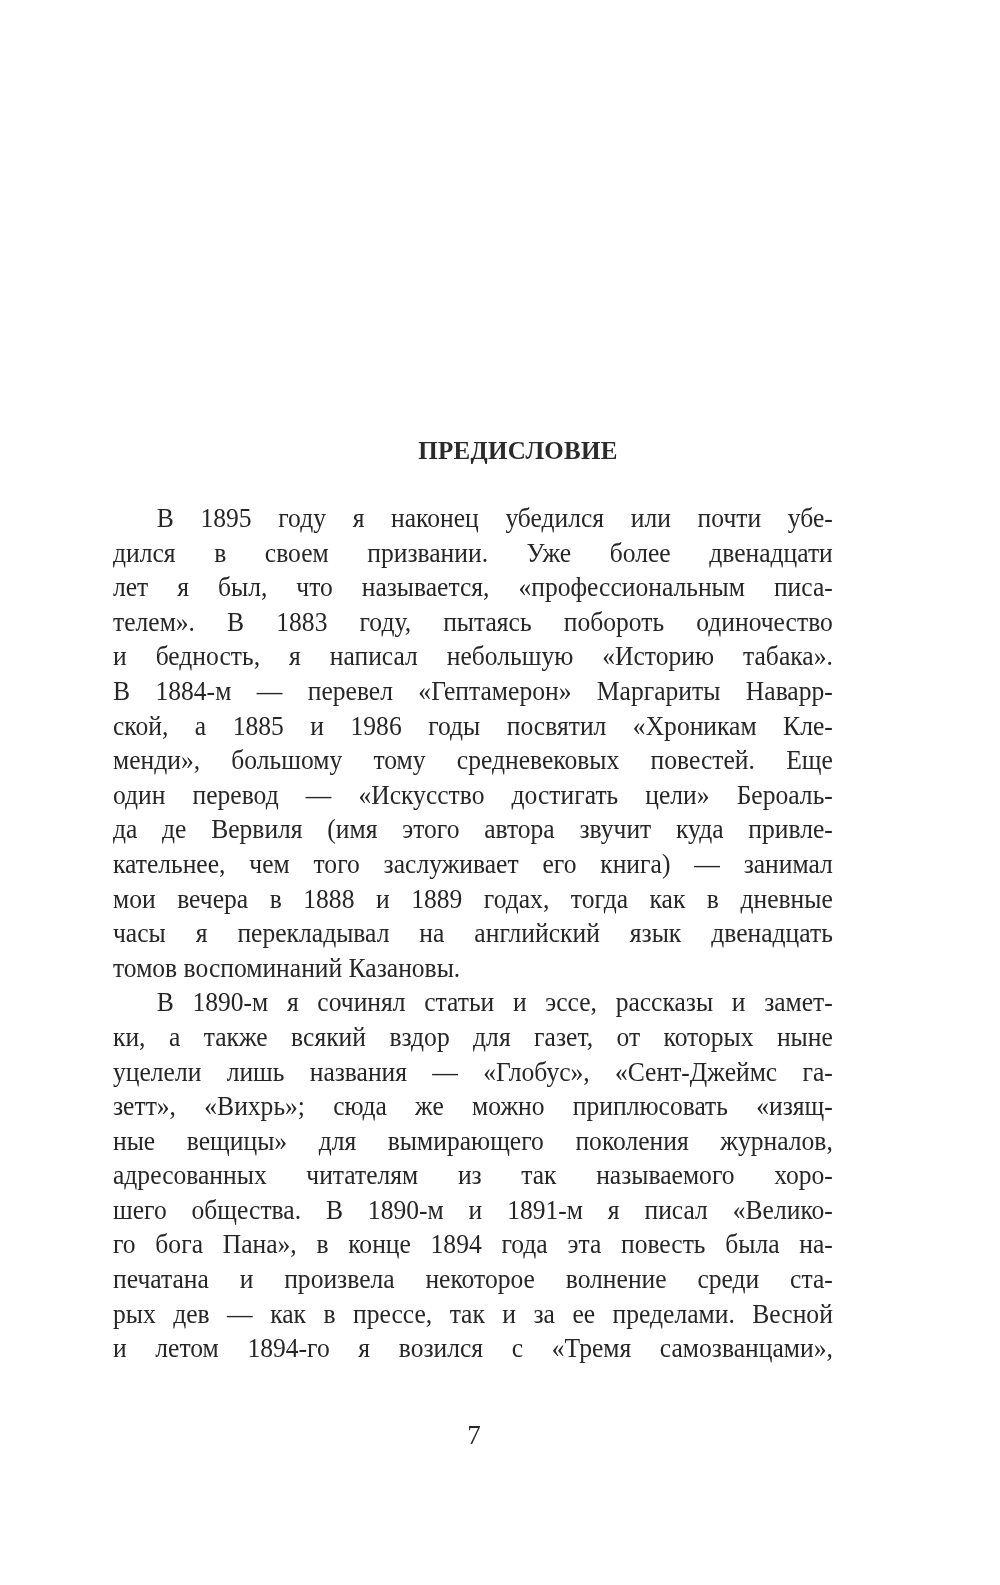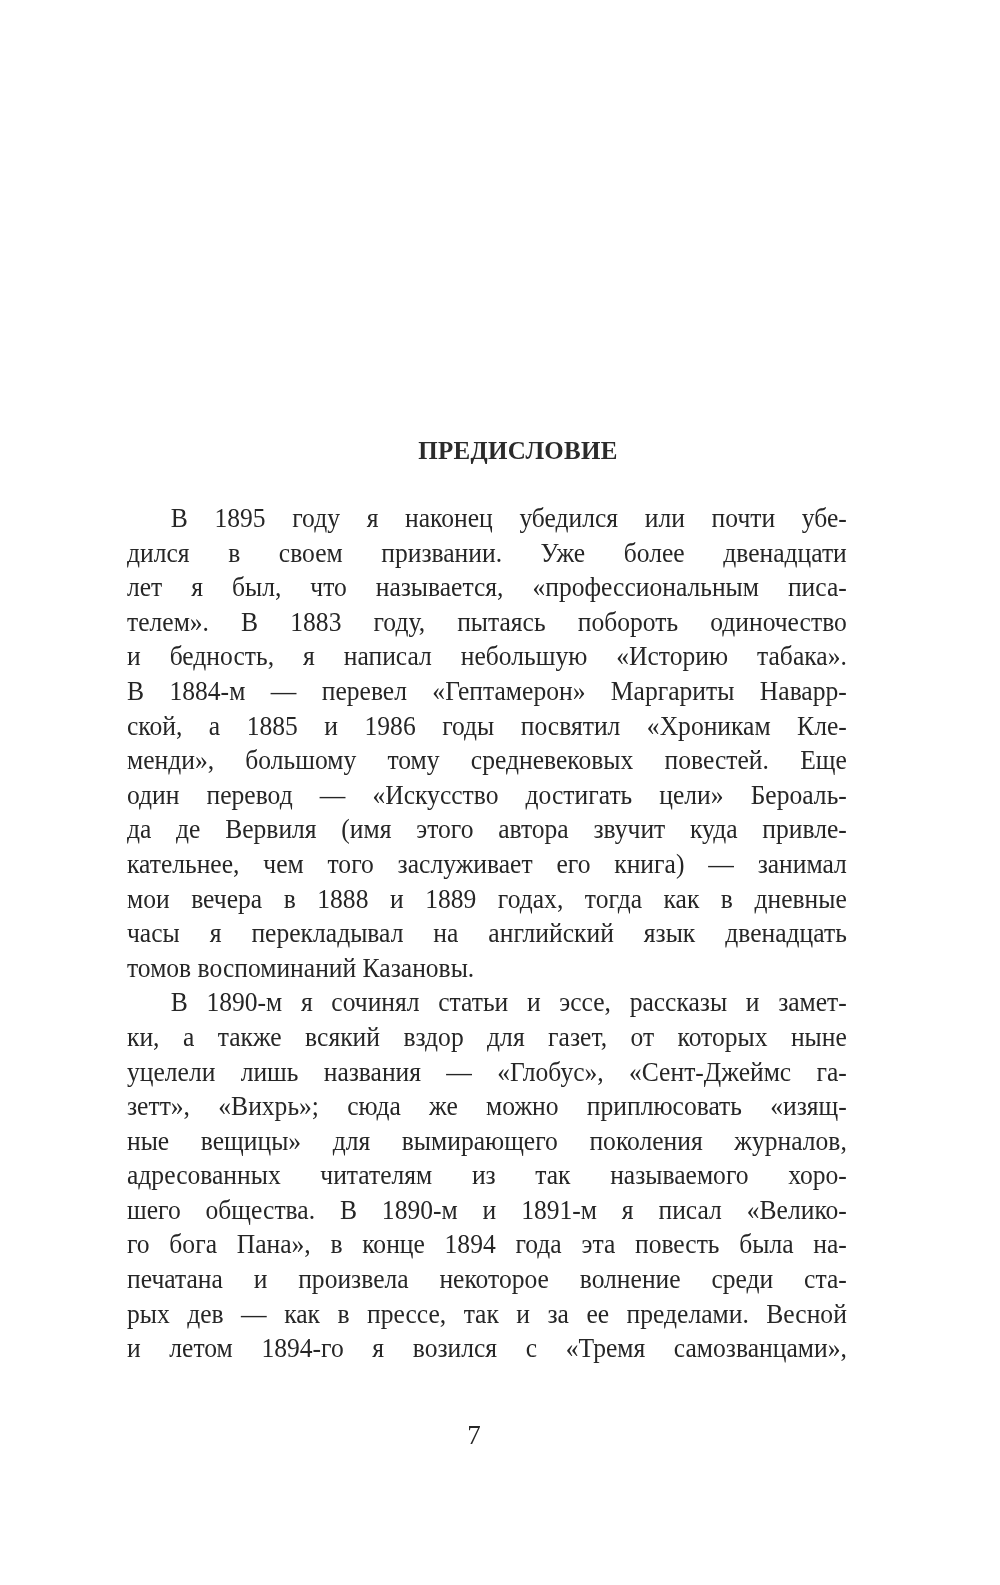--- a/index.html
+++ b/index.html
@@ -4,21 +4,21 @@
 <style>
   html, body { margin: 0; padding: 0; background: #ffffff; }
   body { width: 1000px; height: 1585px; position: relative; overflow: hidden; }
   .page { position: absolute; left: 0; top: 0; width: 1000px; height: 1585px; background: #ffffff; }
   .heading {
     position: absolute; left: 0; top: 437px; width: 948px; text-align: center;
     font-family: "Liberation Serif", "DejaVu Serif", serif;
     font-weight: bold; font-size: 25px; color: #2b2b2b; letter-spacing: 0.3px; margin-left: 44px;
   }
   .body-text {
-    position: absolute; left: 127px; top: 501px; width: 720px;
+    position: absolute; left: 113px; top: 501px; width: 720px;
   }
   .line {
     font-family: "Liberation Serif", "DejaVu Serif", serif;
     font-size: 27.5px; color: #262626; height: 34.6px; line-height: 34.6px;
     white-space: nowrap; text-align: justify; text-align-last: justify;
     transform: scaleX(0.93); transform-origin: left center; width: 774px;
   }
   .line.indent { padding-left: 47px; width: 727px; }
   .line.last { text-align-last: left; }
   .page-number {

